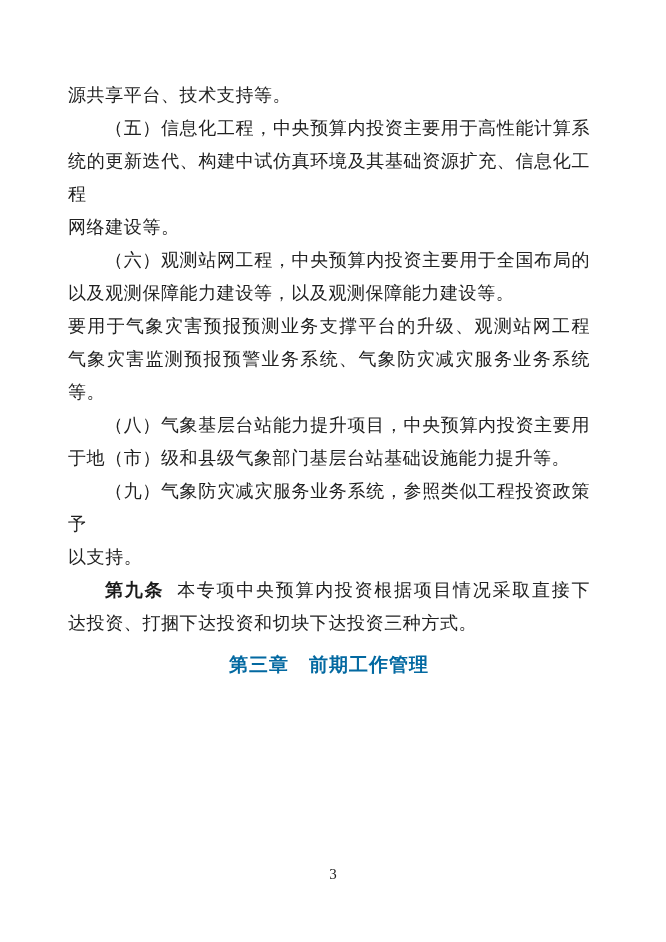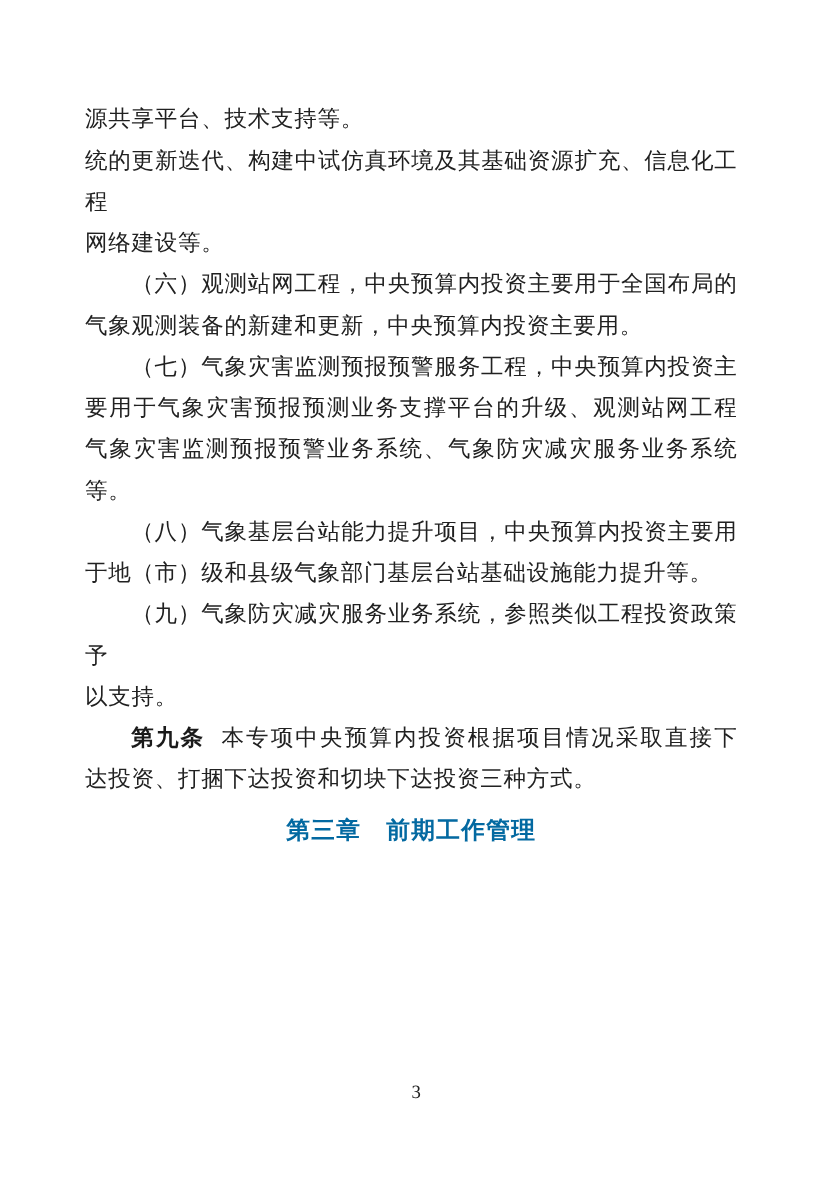--- a/index.html
+++ b/index.html
@@ -64,29 +64,29 @@
 </style>
 </head>
 <body>
 
 <div class="page">
   <div class="content">
       <div class="para">
         <div class="line">源共享平台、技术支持等。</div>
       </div>
       <div class="para">
+        <div class="line fill indent">（五）信息化工程，中央预算内投资主要用于高性能计算系</div>
         <div class="line fill">统的更新迭代、构建中试仿真环境及其基础资源扩充、信息化工程</div>
         <div class="line">网络建设等。</div>
       </div>
       <div class="para">
         <div class="line fill indent">（六）观测站网工程，中央预算内投资主要用于全国布局的</div>
-        <div class="line">气象观测装备的新建和更新，中央预算内投资主要用。</div>
+        <div class="line">以及观测保障能力建设等，以及观测保障能力建设等。</div>
       </div>
       <div class="para">
-        <div class="line fill indent">（七）气象灾害监测预报预警服务工程，中央预算内投资主</div>
         <div class="line fill">要用于气象灾害预报预测业务支撑平台的升级、观测站网工程</div>
         <div class="line fill">气象灾害监测预报预警业务系统、气象防灾减灾服务业务系统</div>
         <div class="line">等。</div>
       </div>
       <div class="para">
         <div class="line fill indent">（八）气象基层台站能力提升项目，中央预算内投资主要用</div>
         <div class="line">于地（市）级和县级气象部门基层台站基础设施能力提升等。</div>
       </div>
       <div class="para">
         <div class="line fill indent">（九）气象防灾减灾服务业务系统，参照类似工程投资政策予</div>

